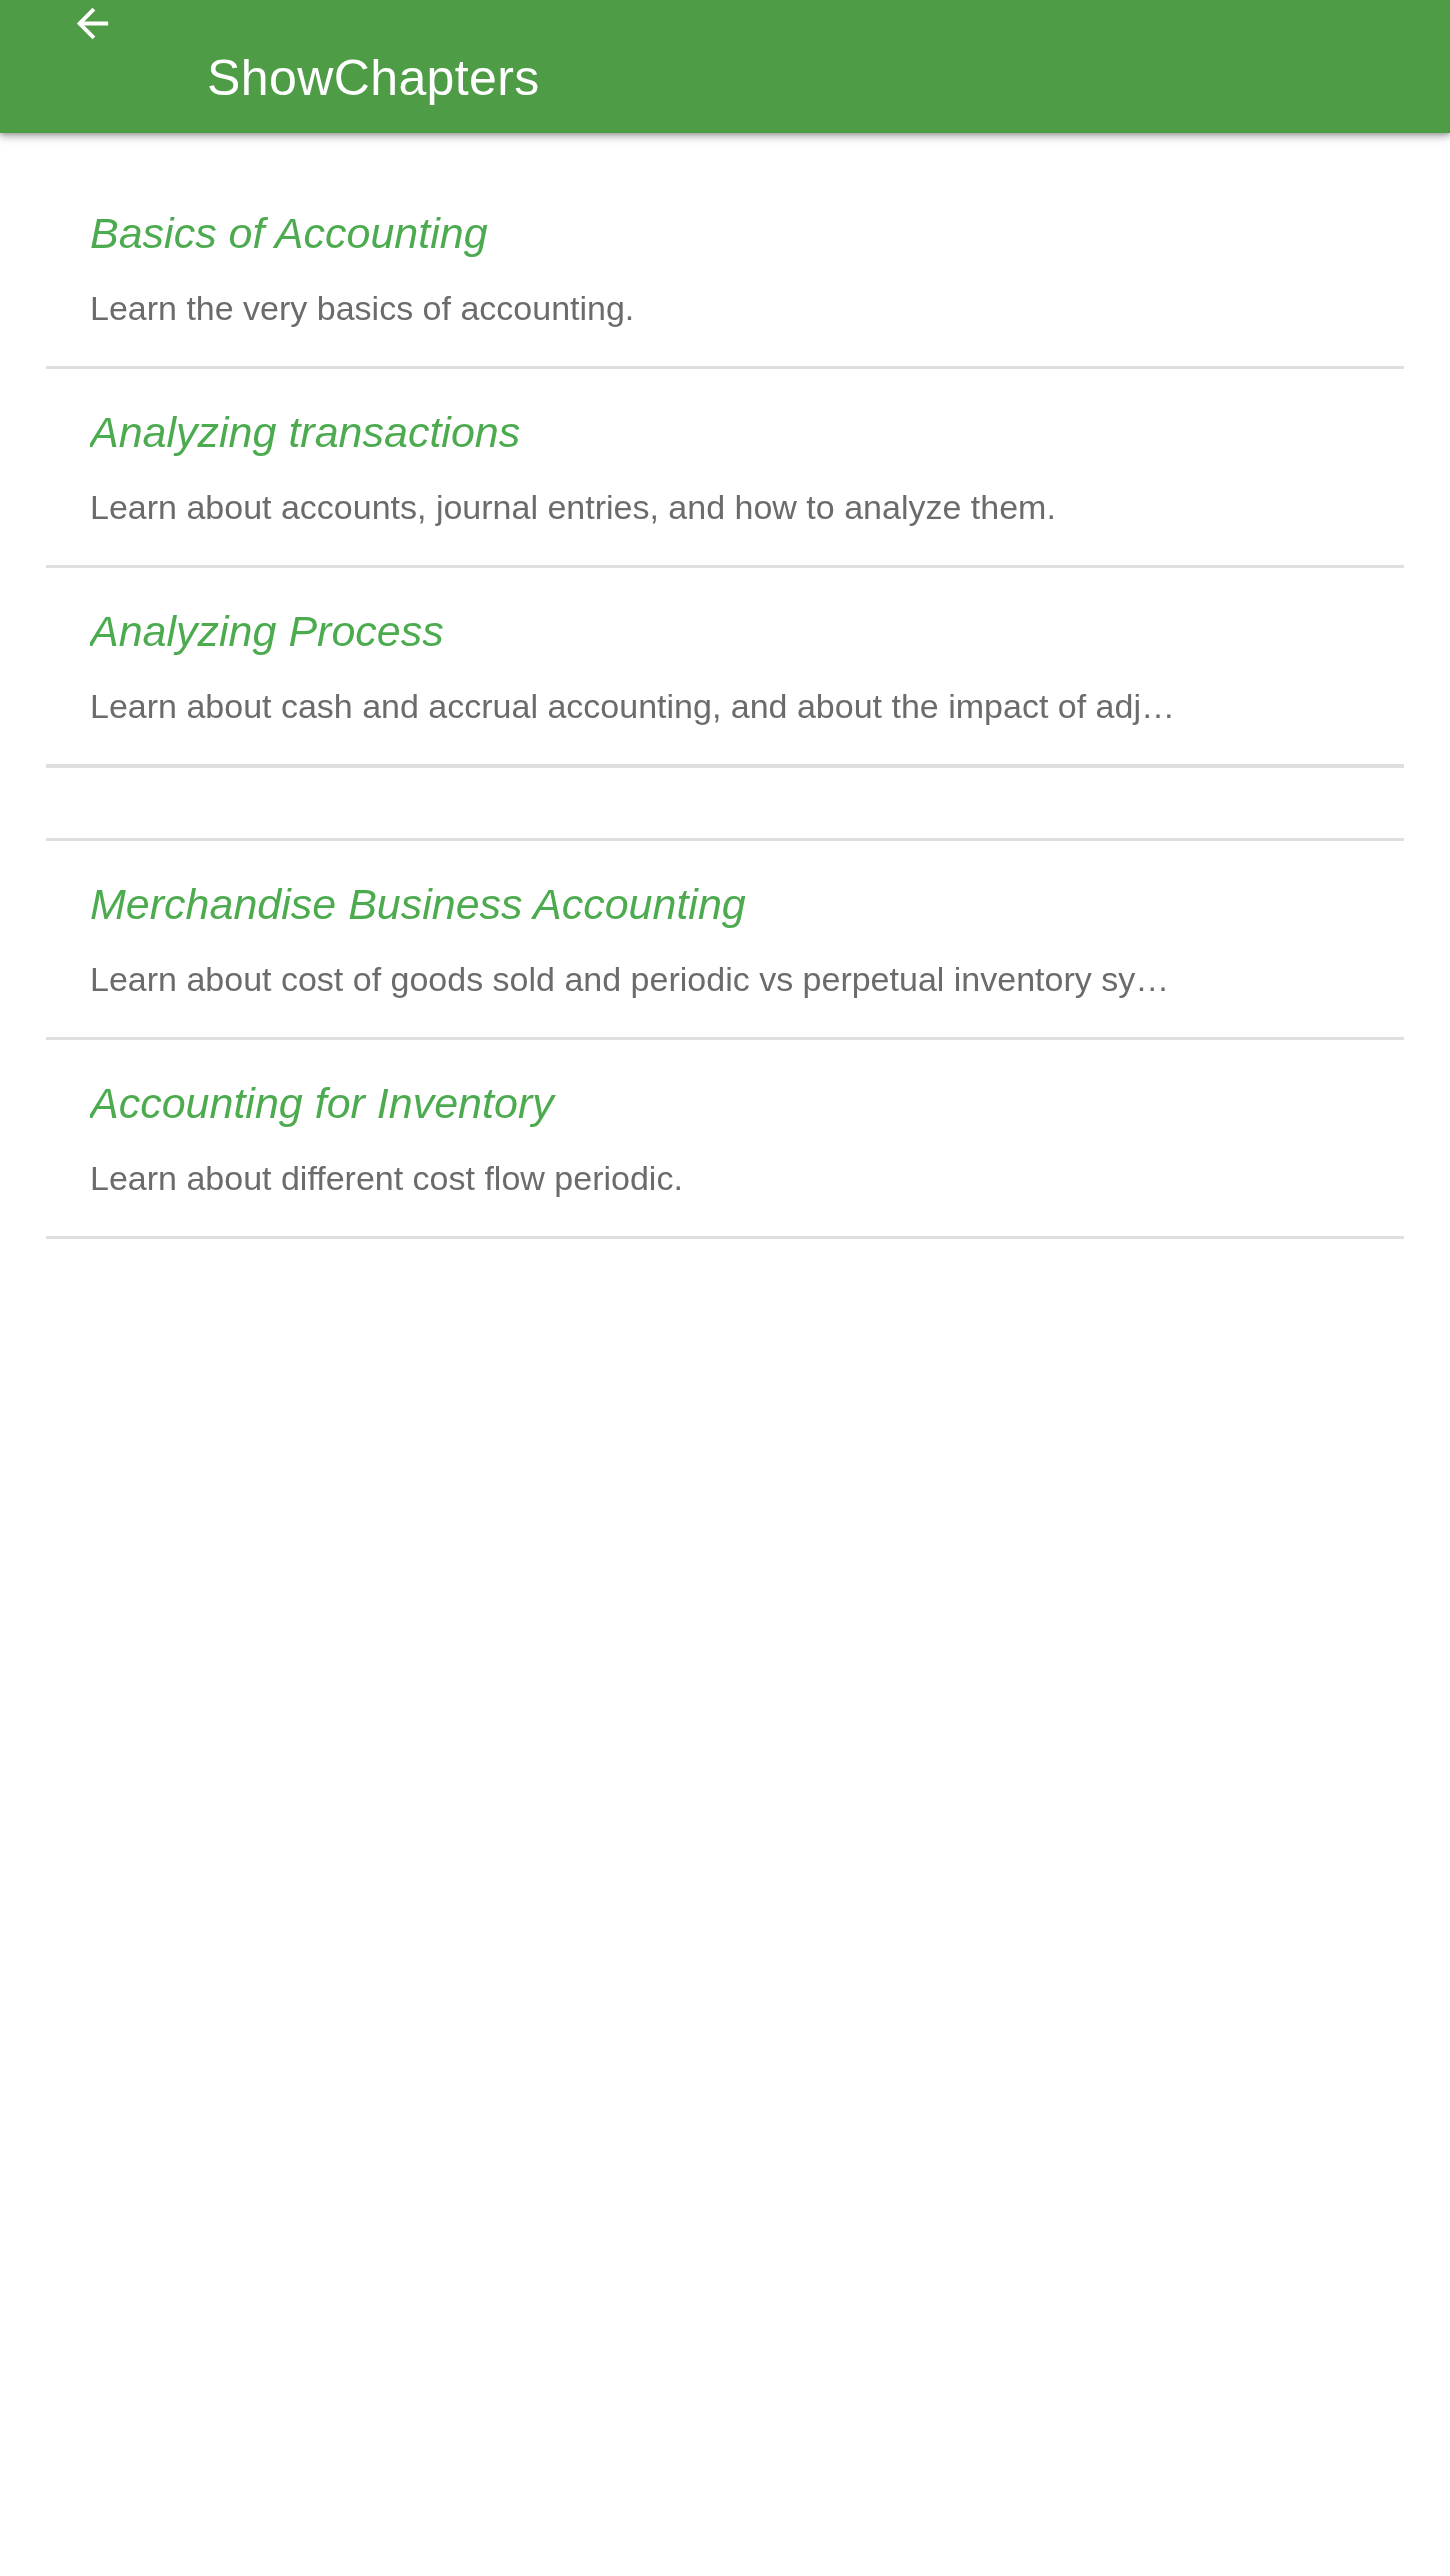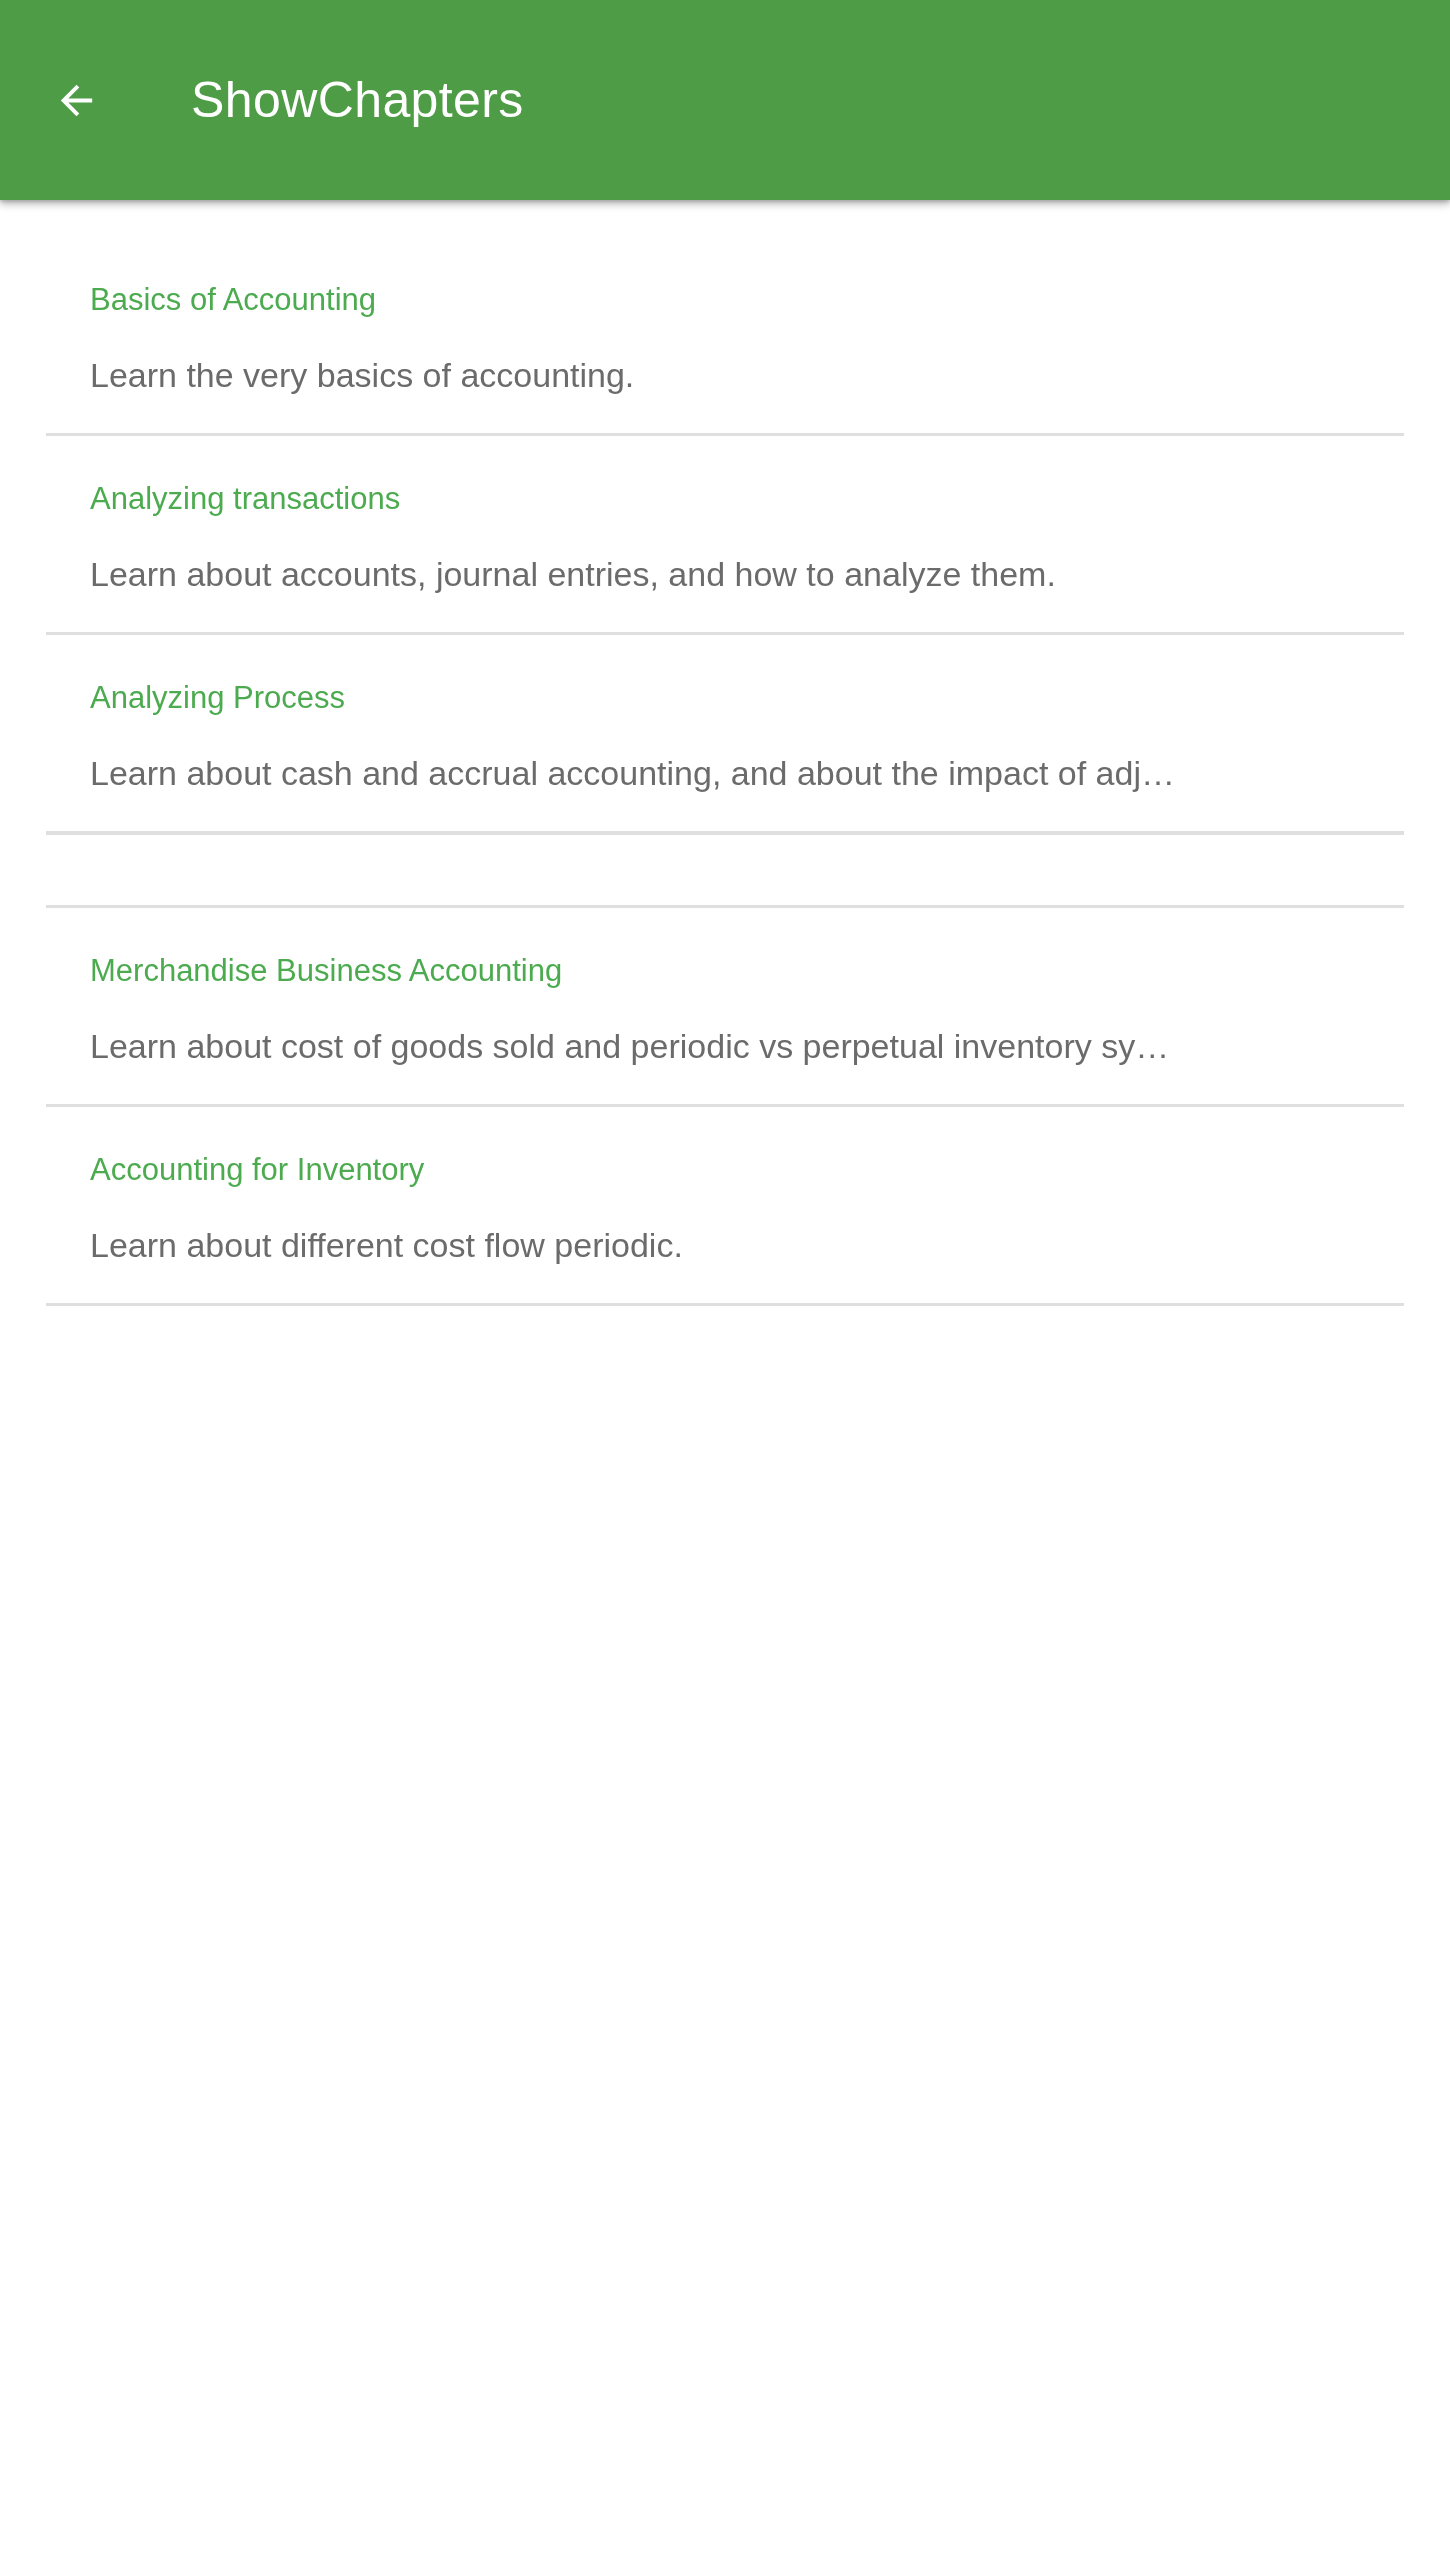--- a/index.html
+++ b/index.html
@@ -12,26 +12,27 @@
   body {
     width: 1450px;
     height: 2576px;
     overflow: hidden;
     position: relative;
   }
   
   .app-bar {
     position: relative;
     width: 100%;
-    height: 200px;
+    height: 133px;
     background: #4e9c46;
     display: flex;
-    align-items: center;
+    align-items: flex-start;
     box-shadow: 0 4px 8px rgba(0,0,0,0.28), 0 1.6px 3.2px rgba(0,0,0,0.14);
     z-index: 2;
+    padding-left: 16px;
   }
   .back-btn {
     width: 47px;
     height: 47px;
     margin-left: 53px;
     flex: 0 0 auto;
     background: transparent;
     border: none;
     padding: 0;
     cursor: pointer;
@@ -54,25 +55,26 @@
     padding-top: 37px;
     background: #ffffff;
   }
   .chapter-item {
     padding: 35px 48px 35px 90px;
     cursor: pointer;
     background: #ffffff;
   }
   .chapter-title {
     color: #4caa4f;
-    font-size: 31px;
+    font-size: 43px;
     line-height: 56px;
     white-space: nowrap;
     overflow: hidden;
     font-weight: 400;
+    font-style: italic;
   }
   .chapter-desc {
     color: #6b6b6b;
     font-size: 34px;
     line-height: 45px;
     margin-top: 25px;
     white-space: nowrap;
     overflow: hidden;
     text-overflow: ellipsis;
     font-weight: 400;

